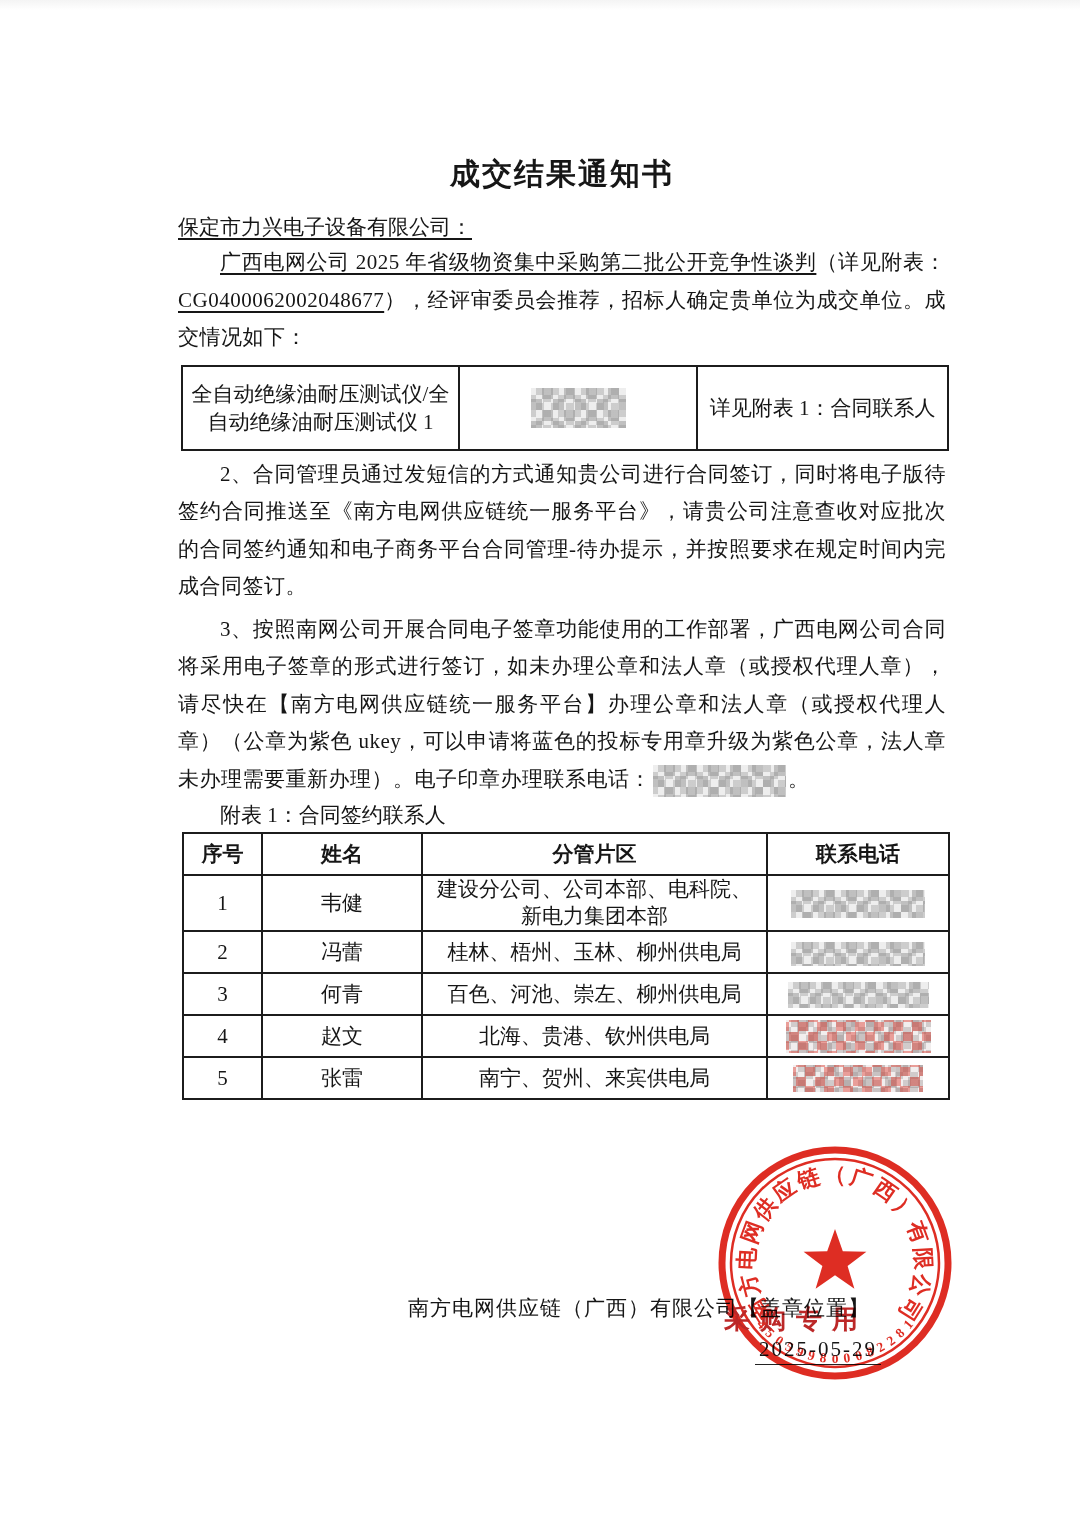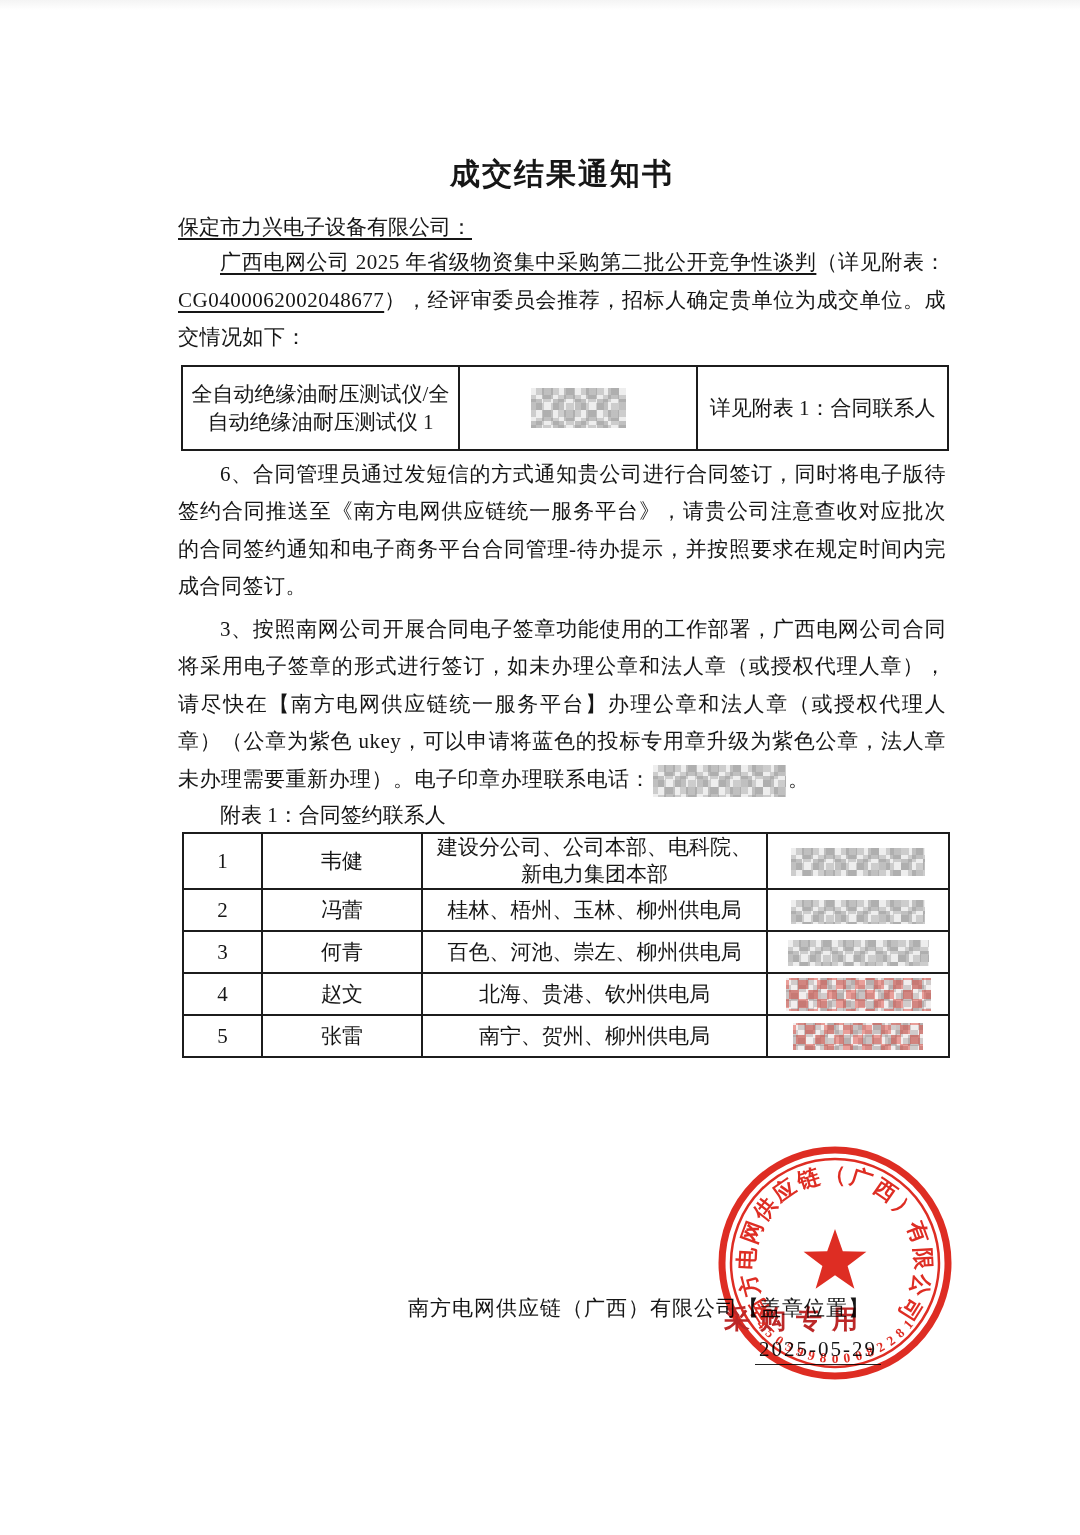--- a/index.html
+++ b/index.html
@@ -104,33 +104,39 @@
         </colgroup>
       <tbody>
       <tr class="data-row">
         <td><span class="package-cell">全自动绝缘油耐压测试仪/全自动绝缘油耐压测试仪 1</span></td>
         <td><span class="mosaic m-amount"></span></td>
         <td>详见附表 1：合同联系人</td>
       </tr>
     </tbody>
       </table>
 
-    <p class="para">6、合同管理员通过发短信的方式通知贵公司进行合同签订，同时将电子版待签约合同推送至《南方电网供应链统一服务平台》，请贵公司注意查收对应批次的合同签约通知和电子商务平台合同管理-待办提示，并按照要求在规定时间内完成合同签订。</p>
+    <p class="para">2、合同管理员通过发短信的方式通知贵公司进行合同签订，同时将电子版待签约合同推送至《南方电网供应链统一服务平台》，请贵公司注意查收对应批次的合同签约通知和电子商务平台合同管理-待办提示，并按照要求在规定时间内完成合同签订。</p>
     <p class="para"><span>3、按照南网公司开展合同电子签章功能使用的工作部署，广西电网公司合同将采用电子签章的形式进行签订，如未办理公章和法人章（或授权代理人章），请尽快在【南方电网供应链统一服务平台】办理公章和法人章（或授权代理人章）（公章为紫色 ukey，可以申请将蓝色的投标专用章升级为紫色公章，法人章未办理需要重新办理）。</span><span>电子印章办理联系电话：</span><span class="mosaic m-phone-inline"></span><span>。</span></p>
 
     <div class="appendix-label">附表 1：合同签约联系人</div>
 
     <table class="contact-table">
       <colgroup>
           <col style="width:79px">
           <col style="width:160px">
           <col style="width:345px">
           <col style="width:182px">
         </colgroup>
       <tbody>
+          <tr>
+        <th>序号</th>
+        <th>姓名</th>
+        <th>分管片区</th>
+        <th>联系电话</th>
+      </tr>
       <tr class="tall">
         <td>1</td>
         <td>韦健</td>
         <td>建设分公司、公司本部、电科院、新电力集团本部</td>
         <td><span class="mosaic m-r1"></span></td>
       </tr>
       <tr>
         <td>2</td>
         <td>冯蕾</td>
         <td>桂林、梧州、玉林、柳州供电局</td>
@@ -144,21 +150,21 @@
       </tr>
       <tr>
         <td>4</td>
         <td>赵文</td>
         <td>北海、贵港、钦州供电局</td>
         <td><span class="mosaic mosaic--red m-r4"></span></td>
       </tr>
       <tr>
         <td>5</td>
         <td>张雷</td>
-        <td>南宁、贺州、柳州供电局</td>
+        <td>南宁、贺州、来宾供电局</td>
         <td><span class="mosaic mosaic--red m-r5"></span></td>
       </tr>
     </tbody>
       </table>
   </div>
 
   <div class="footer-company">南方电网供应链（广西）有限公司【盖章位置】</div>
   <div class="footer-date">2025-05-29</div>
 
   <div class="seal">

